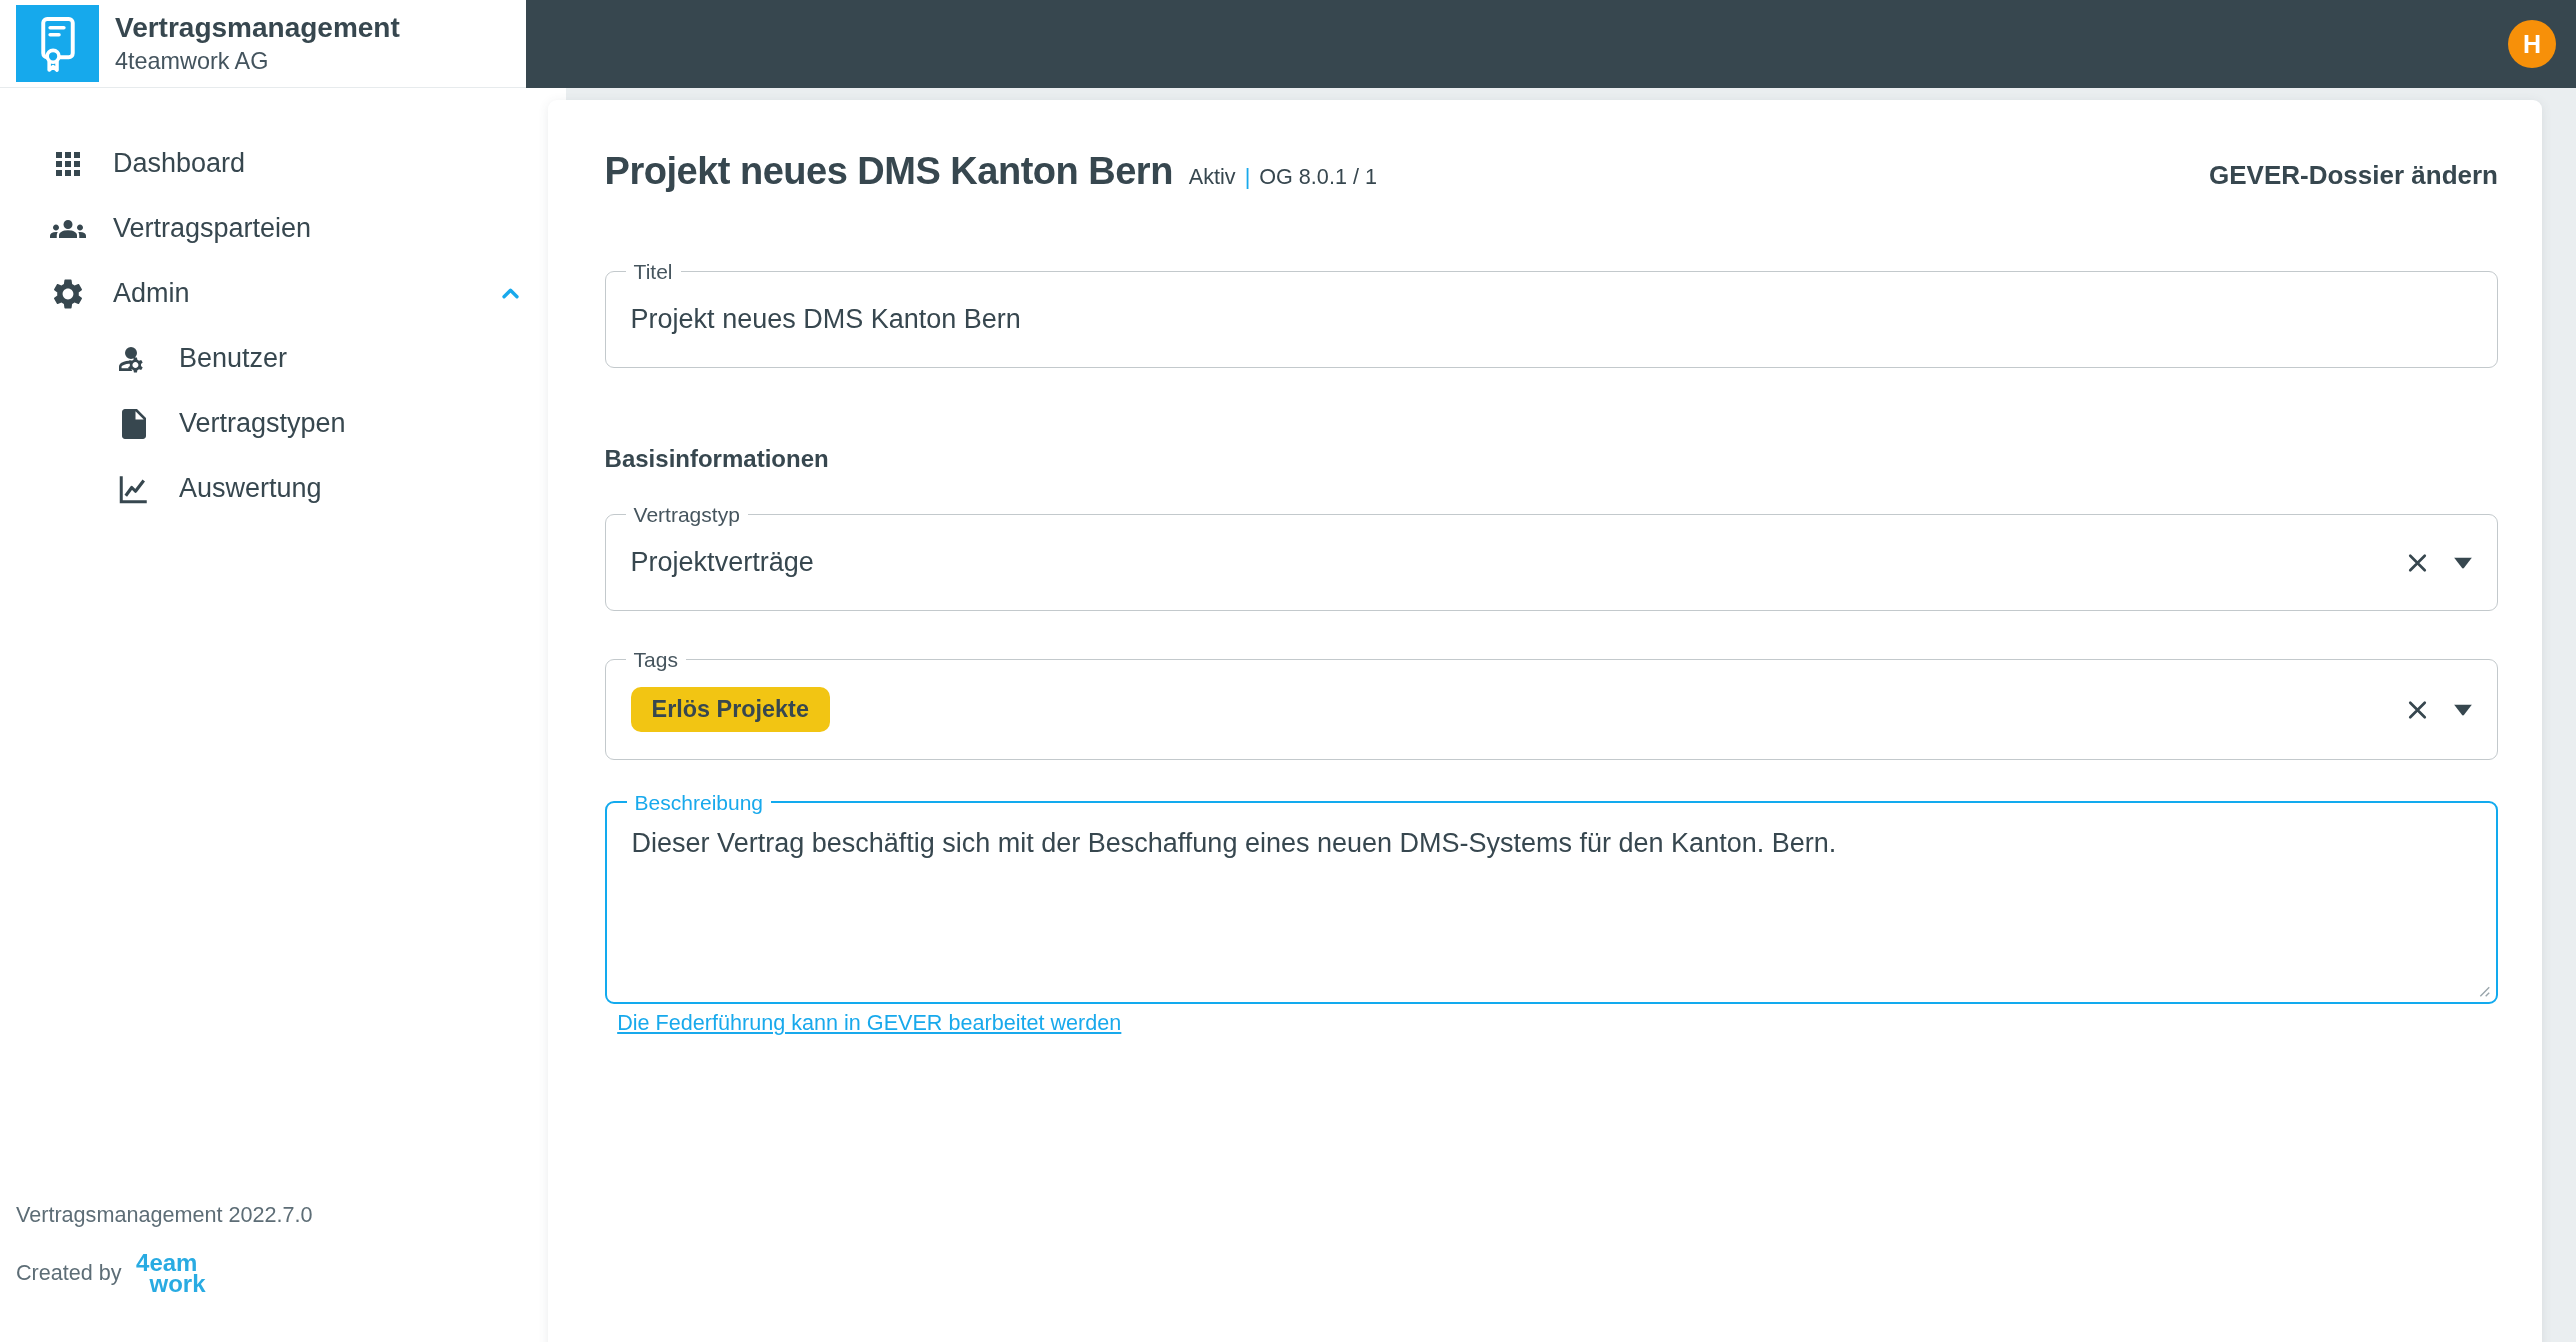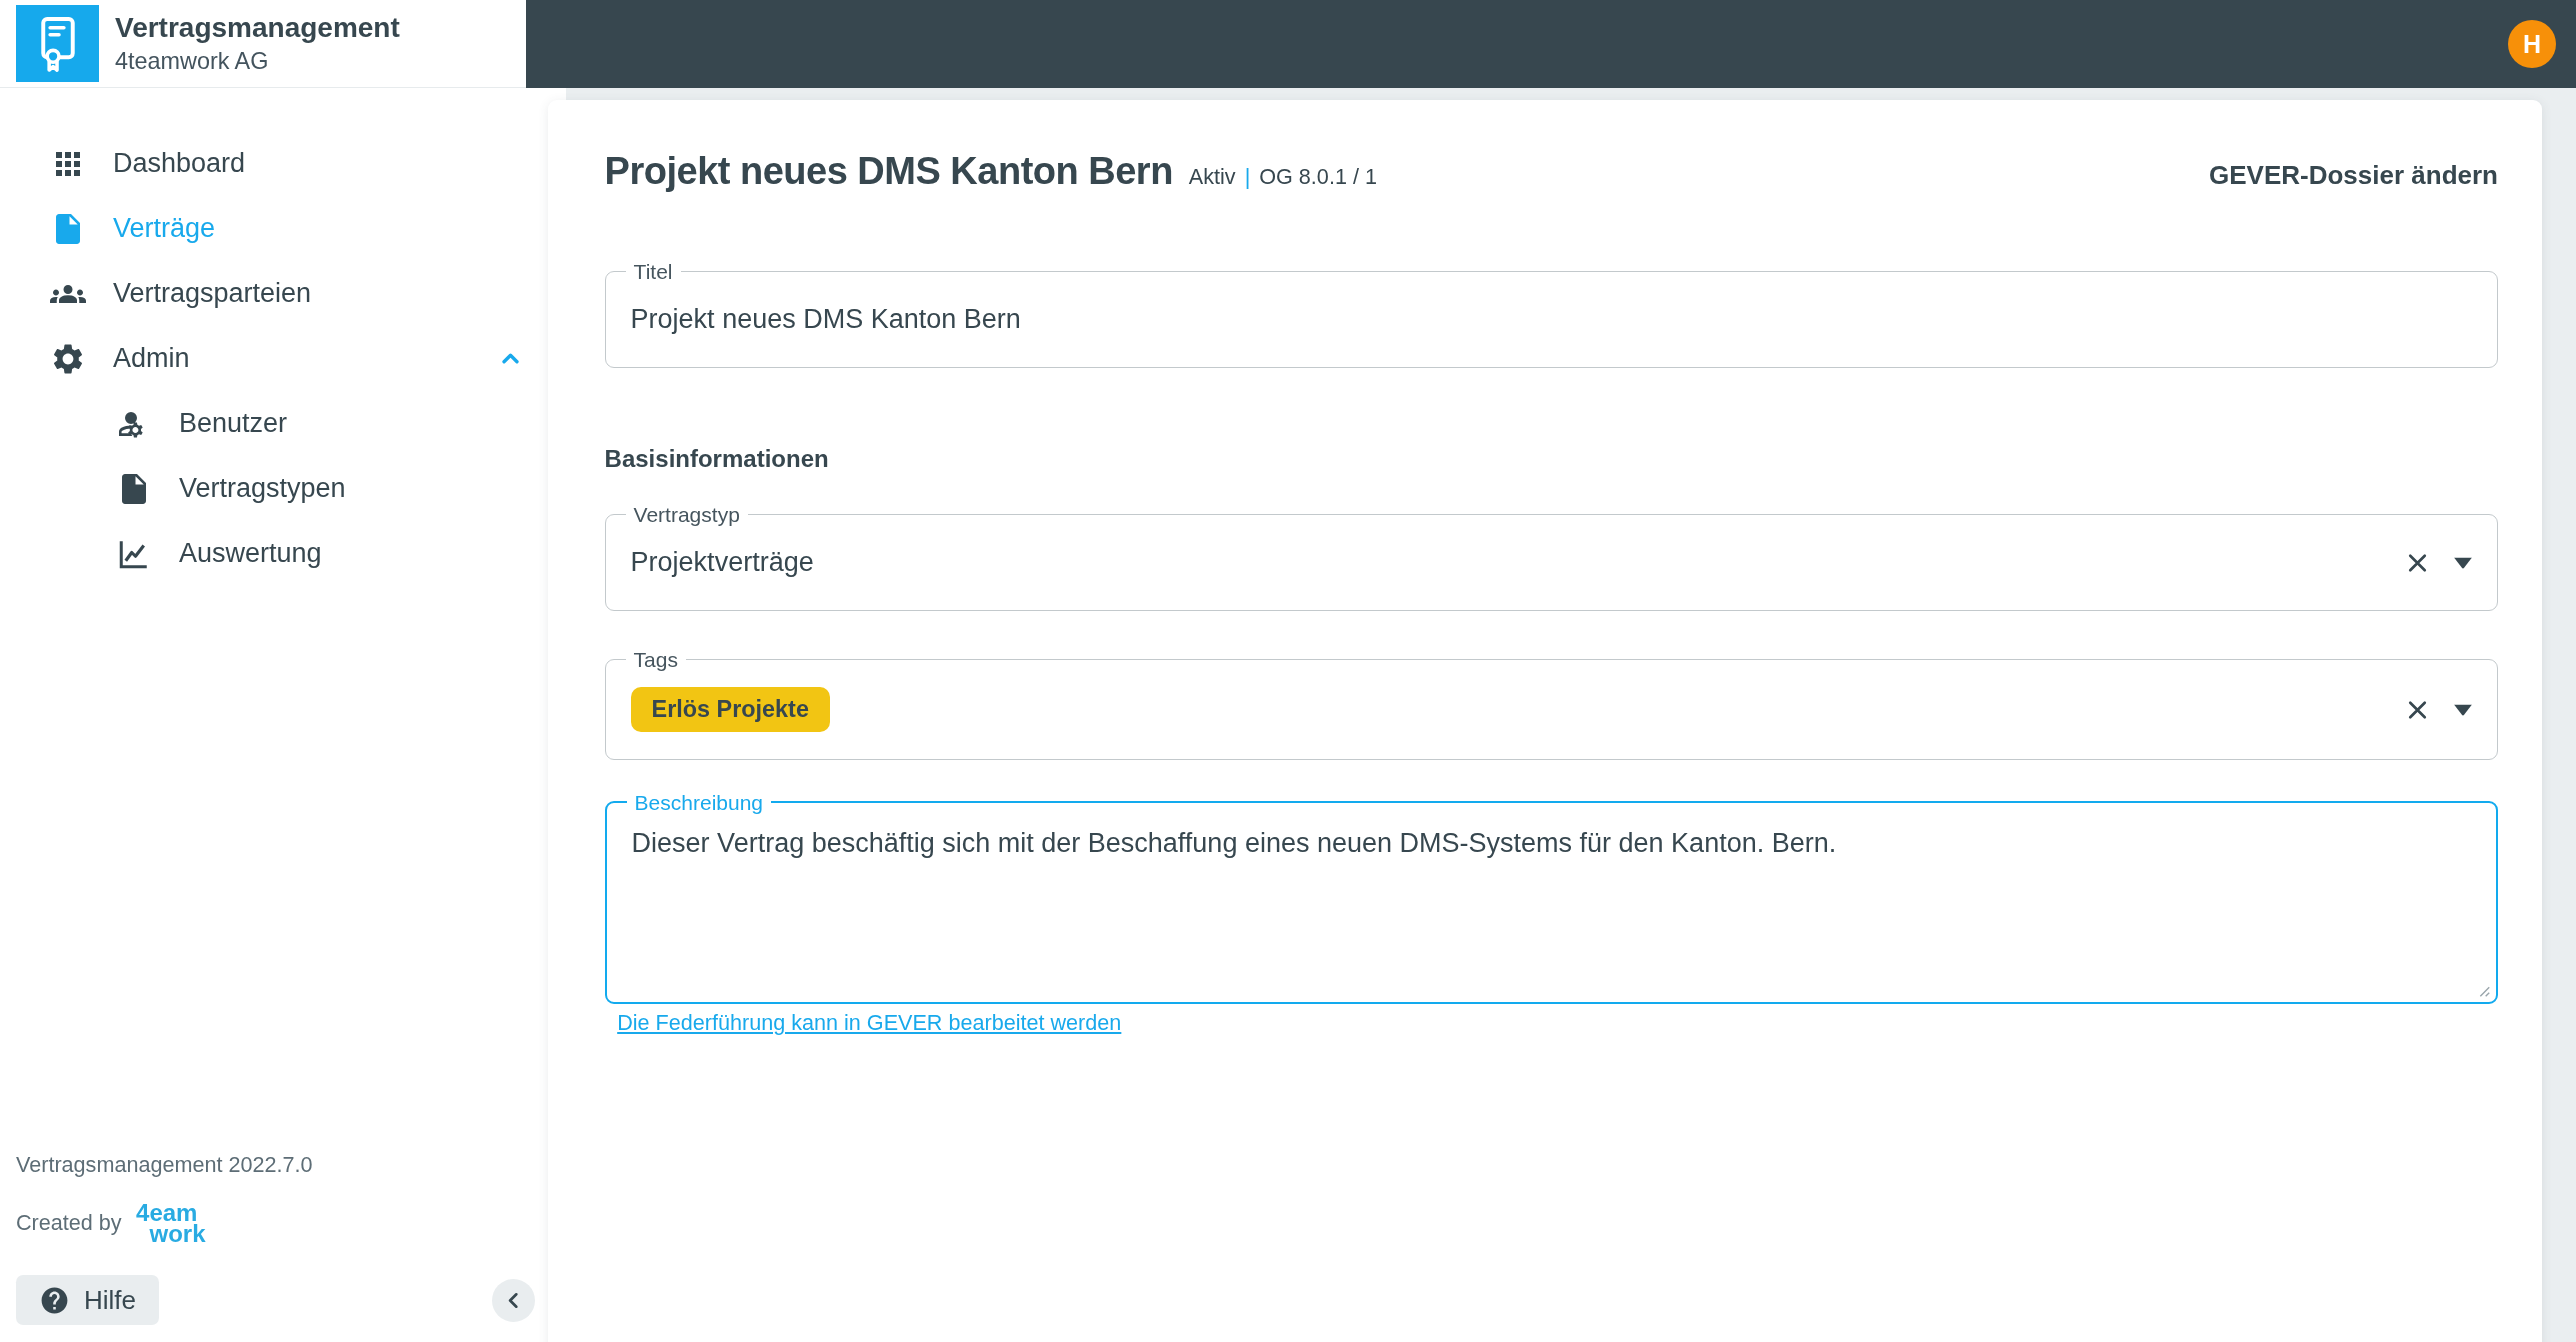--- a/index.html
+++ b/index.html
@@ -105,26 +105,20 @@
   <aside class="sidebar">
     <nav class="side-nav">
 
       <div class="nav-item">
         <svg class="nicon" viewBox="0 0 24 24">
           <path fill="#37474F" d="M4 8h4V4H4v4zm6 0h4V4h-4v4zm6-4v4h4V4h-4zM4 14h4v-4H4v4zm6 0h4v-4h-4v4zm6 0h4v-4h-4v4zM4 20h4v-4H4v4zm6 0h4v-4h-4v4zm6 0h4v-4h-4v4z"></path>
         </svg>
         <span>Dashboard</span>
       </div>
 
-      <div class="nav-item active">
-        <svg class="nicon" viewBox="0 0 24 24">
-          <path fill="#18A9EC" d="M6 2c-1.1 0-1.99.9-1.99 2L4 20c0 1.1.89 2 1.99 2H18c1.1 0 2-.9 2-2V8l-6-6H6zm7 7V3.5L18.5 9H13z"></path>
-        </svg>
-        <span>Verträge</span>
-      </div>
 
       <div class="nav-item">
         <svg class="nicon" viewBox="0 0 24 24">
           <path fill="#37474F" d="M0 18v-1.575q0-1.1 1.1-1.763Q2.2 14 4 14q.325 0 .625.012.3.013.575.063-.35.525-.525 1.1-.175.575-.175 1.2V18Zm6 0v-1.625q0-.8.437-1.462.438-.663 1.238-1.163.8-.5 1.912-.75Q10.7 12.75 12 12.75t2.425.25q1.1.25 1.9.75t1.237 1.163Q18 15.575 18 16.375V18Zm13.5 0v-1.625q0-.65-.162-1.225-.163-.575-.488-1.075.275-.05.563-.063Q19.7 14 20 14q1.8 0 2.9.662 1.1.663 1.1 1.763V18ZM4 13q-.825 0-1.412-.588Q2 11.825 2 11t.588-1.413Q3.175 9 4 9t1.413.587Q6 10.175 6 11q0 .825-.587 1.412Q4.825 13 4 13Zm16 0q-.825 0-1.413-.588Q18 11.825 18 11t.587-1.413Q19.175 9 20 9q.825 0 1.413.587Q22 10.175 22 11q0 .825-.587 1.412Q20.825 13 20 13Zm-8-1q-1.25 0-2.125-.875T9 9q0-1.25.875-2.125T12 6q1.25 0 2.125.875T15 9q0 1.25-.875 2.125T12 12Z"></path>
         </svg>
         <span>Vertragsparteien</span>
       </div>
 
       <div class="nav-item">
         <svg class="nicon" viewBox="0 0 24 24">
@@ -161,33 +155,20 @@
 
     <div class="side-footer">
       <div class="version">Vertragsmanagement 2022.7.0</div>
       <div class="createdby">
         <span>Created by</span>
         <span class="logo4tw">
           <span class="l1">4eam</span>
           <span class="l2">work</span>
         </span>
       </div>
-      <div class="foot-row">
-        <button class="help-btn">
-          <svg width="31" height="31" viewBox="0 0 24 24">
-            <path fill="#37474F" d="M12 2C6.48 2 2 6.48 2 12s4.48 10 10 10 10-4.48 10-10S17.52 2 12 2zm1 17h-2v-2h2v2zm2.07-7.75l-.9.92C13.45 12.9 13 13.5 13 15h-2v-.5c0-1.1.45-2.1 1.17-2.83l1.24-1.26c.37-.36.59-.86.59-1.41 0-1.1-.9-2-2-2s-2 .9-2 2H8c0-2.21 1.79-4 4-4s4 1.79 4 4c0 .88-.36 1.68-.93 2.25z"></path>
-          </svg>
-          <span>Hilfe</span>
-        </button>
-        <button class="collapse-btn">
-          <svg width="27" height="27" viewBox="0 0 24 24">
-            <path d="M14.5 6.5L9 12l5.5 5.5" fill="none" stroke="#37474F" stroke-width="2.4" stroke-linecap="round" stroke-linejoin="round"></path>
-          </svg>
-        </button>
-      </div>
     </div>
   </aside>
 
   <main class="main">
     <section class="card">
 
       <div class="title-row">
         <h1 class="page-title">Projekt neues DMS Kanton Bern</h1>
         <span class="status">
           <span>Aktiv</span>

